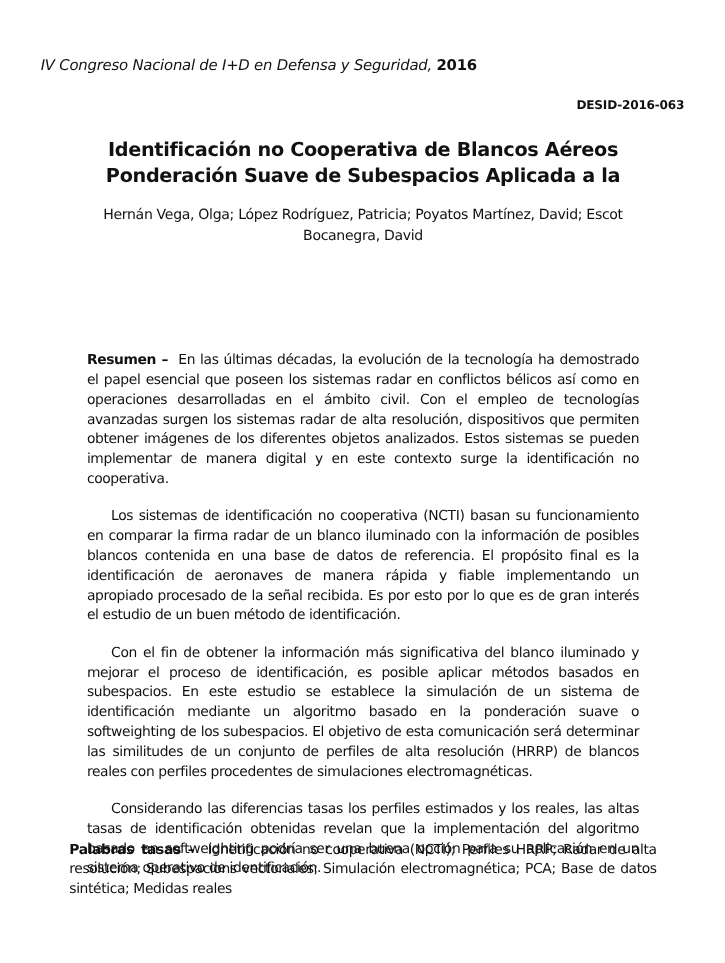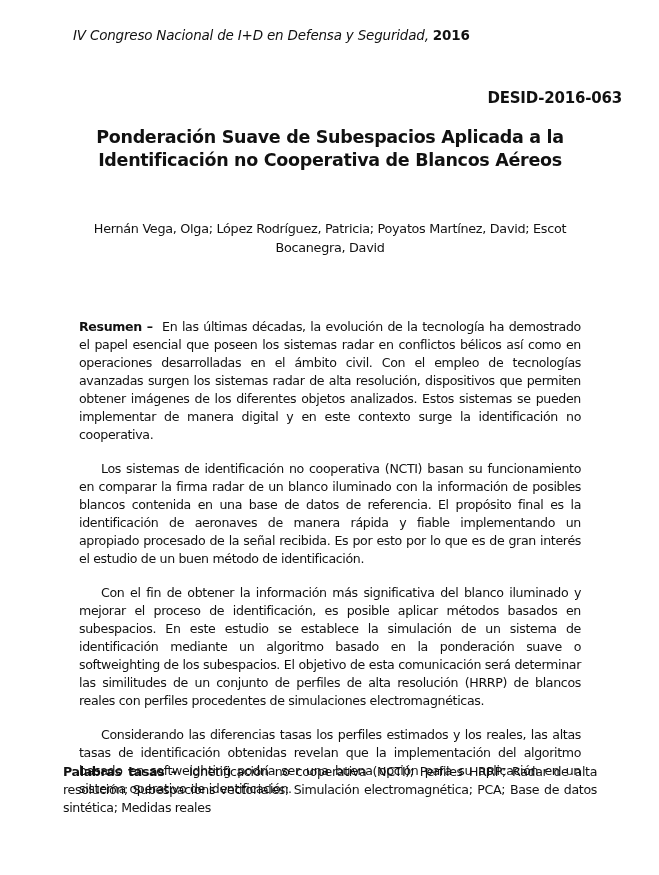--- a/index.html
+++ b/index.html
@@ -11,36 +11,35 @@
       width: 659px;
       height: 875px;
       position: relative;
       overflow: hidden;
       font-family: "DejaVu Sans", "Liberation Sans", sans-serif;
       color: #111111;
     }
     .header {
       position: absolute;
       left: 37px;
-      top: 27px;
+      top: 52px;
       font-size: 13.5px;
       font-style: italic;
       white-space: nowrap;
       letter-spacing: -0.2px;
-      margin-left: 36px;
     }
     .header .year {
       font-style: normal;
       font-weight: bold;
     }
     .doc-id {
       position: absolute;
       right: 37px;
       top: 89px;
-      font-size: 15px;
+      font-size: 11px;
       font-weight: bold;
       letter-spacing: -0.2px;
     }
     .title {
       position: absolute;
       left: 60px;
       width: 540px;
       top: 126px;
       text-align: center;
       font-size: 17.5px;
@@ -50,21 +49,20 @@
     }
     .authors {
       position: absolute;
       left: 60px;
       width: 540px;
       top: 186px;
       text-align: center;
       font-size: 12.8px;
       line-height: 19px;
       letter-spacing: -0.3px;
-      margin-top: 33px;
     }
     .abstract {
       position: absolute;
       left: 63px;
       width: 534px;
       top: 302px;
       font-size: 12.6px;
       line-height: 18px;
       text-align: justify;
       letter-spacing: -0.35px;
@@ -94,22 +92,22 @@
 <body>
 
 <div class="header">
   <span>IV Congreso Nacional de I+D en Defensa y Seguridad,</span>
   <span class="year">2016</span>
 </div>
 
 <div class="doc-id">DESID-2016-063</div>
 
 <div class="title">
+  <div>Identificación no Cooperativa de Blancos Aéreos</div>
   <div>Ponderación Suave de Subespacios Aplicada a la</div>
-  <div>Identificación no Cooperativa de Blancos Aéreos</div>
 </div>
 
 <div class="authors">Hernán Vega, Olga; López Rodríguez, Patricia; Poyatos Martínez, David; Escot Bocanegra, David</div>
 
 <div class="abstract">
   <p class="first"><span class="label">Resumen –</span>&nbsp;&nbsp;<span>En las últimas décadas, la evolución de la tecnología ha demostrado el papel esencial que poseen los sistemas radar en conflictos bélicos así como en operaciones desarrolladas en el ámbito civil.  Con el empleo de tecnologías avanzadas surgen los sistemas radar de alta resolución, dispositivos que permiten obtener imágenes de los diferentes objetos analizados. Estos sistemas se pueden implementar de manera digital y en este contexto surge la identificación no cooperativa.</span></p>
   <p>Los sistemas de identificación no cooperativa (NCTI) basan su funcionamiento en comparar la firma radar de un blanco iluminado con la información de posibles blancos contenida en una base de datos de referencia.  El propósito final es la identificación de aeronaves de manera rápida y fiable implementando un apropiado procesado de la señal recibida.  Es por esto por lo que es de gran interés el estudio de un buen método de identificación.</p>
   <p>Con el fin de obtener la información más significativa del blanco iluminado y mejorar el proceso de identificación, es posible aplicar métodos basados en subespacios.  En este estudio se establece la simulación de un sistema de identificación mediante un algoritmo basado en la ponderación suave o softweighting de los subespacios.  El objetivo de esta comunicación será determinar las similitudes de un conjunto de perfiles de alta resolución (HRRP) de blancos reales con perfiles procedentes de simulaciones electromagnéticas.</p>
   <p>Considerando las diferencias tasas los perfiles estimados y los reales, las altas tasas de identificación obtenidas revelan que la implementación del algoritmo basado en softweighting podría ser una buena opción para su aplicación en un sistema operativo de identificación.</p>
 </div>

